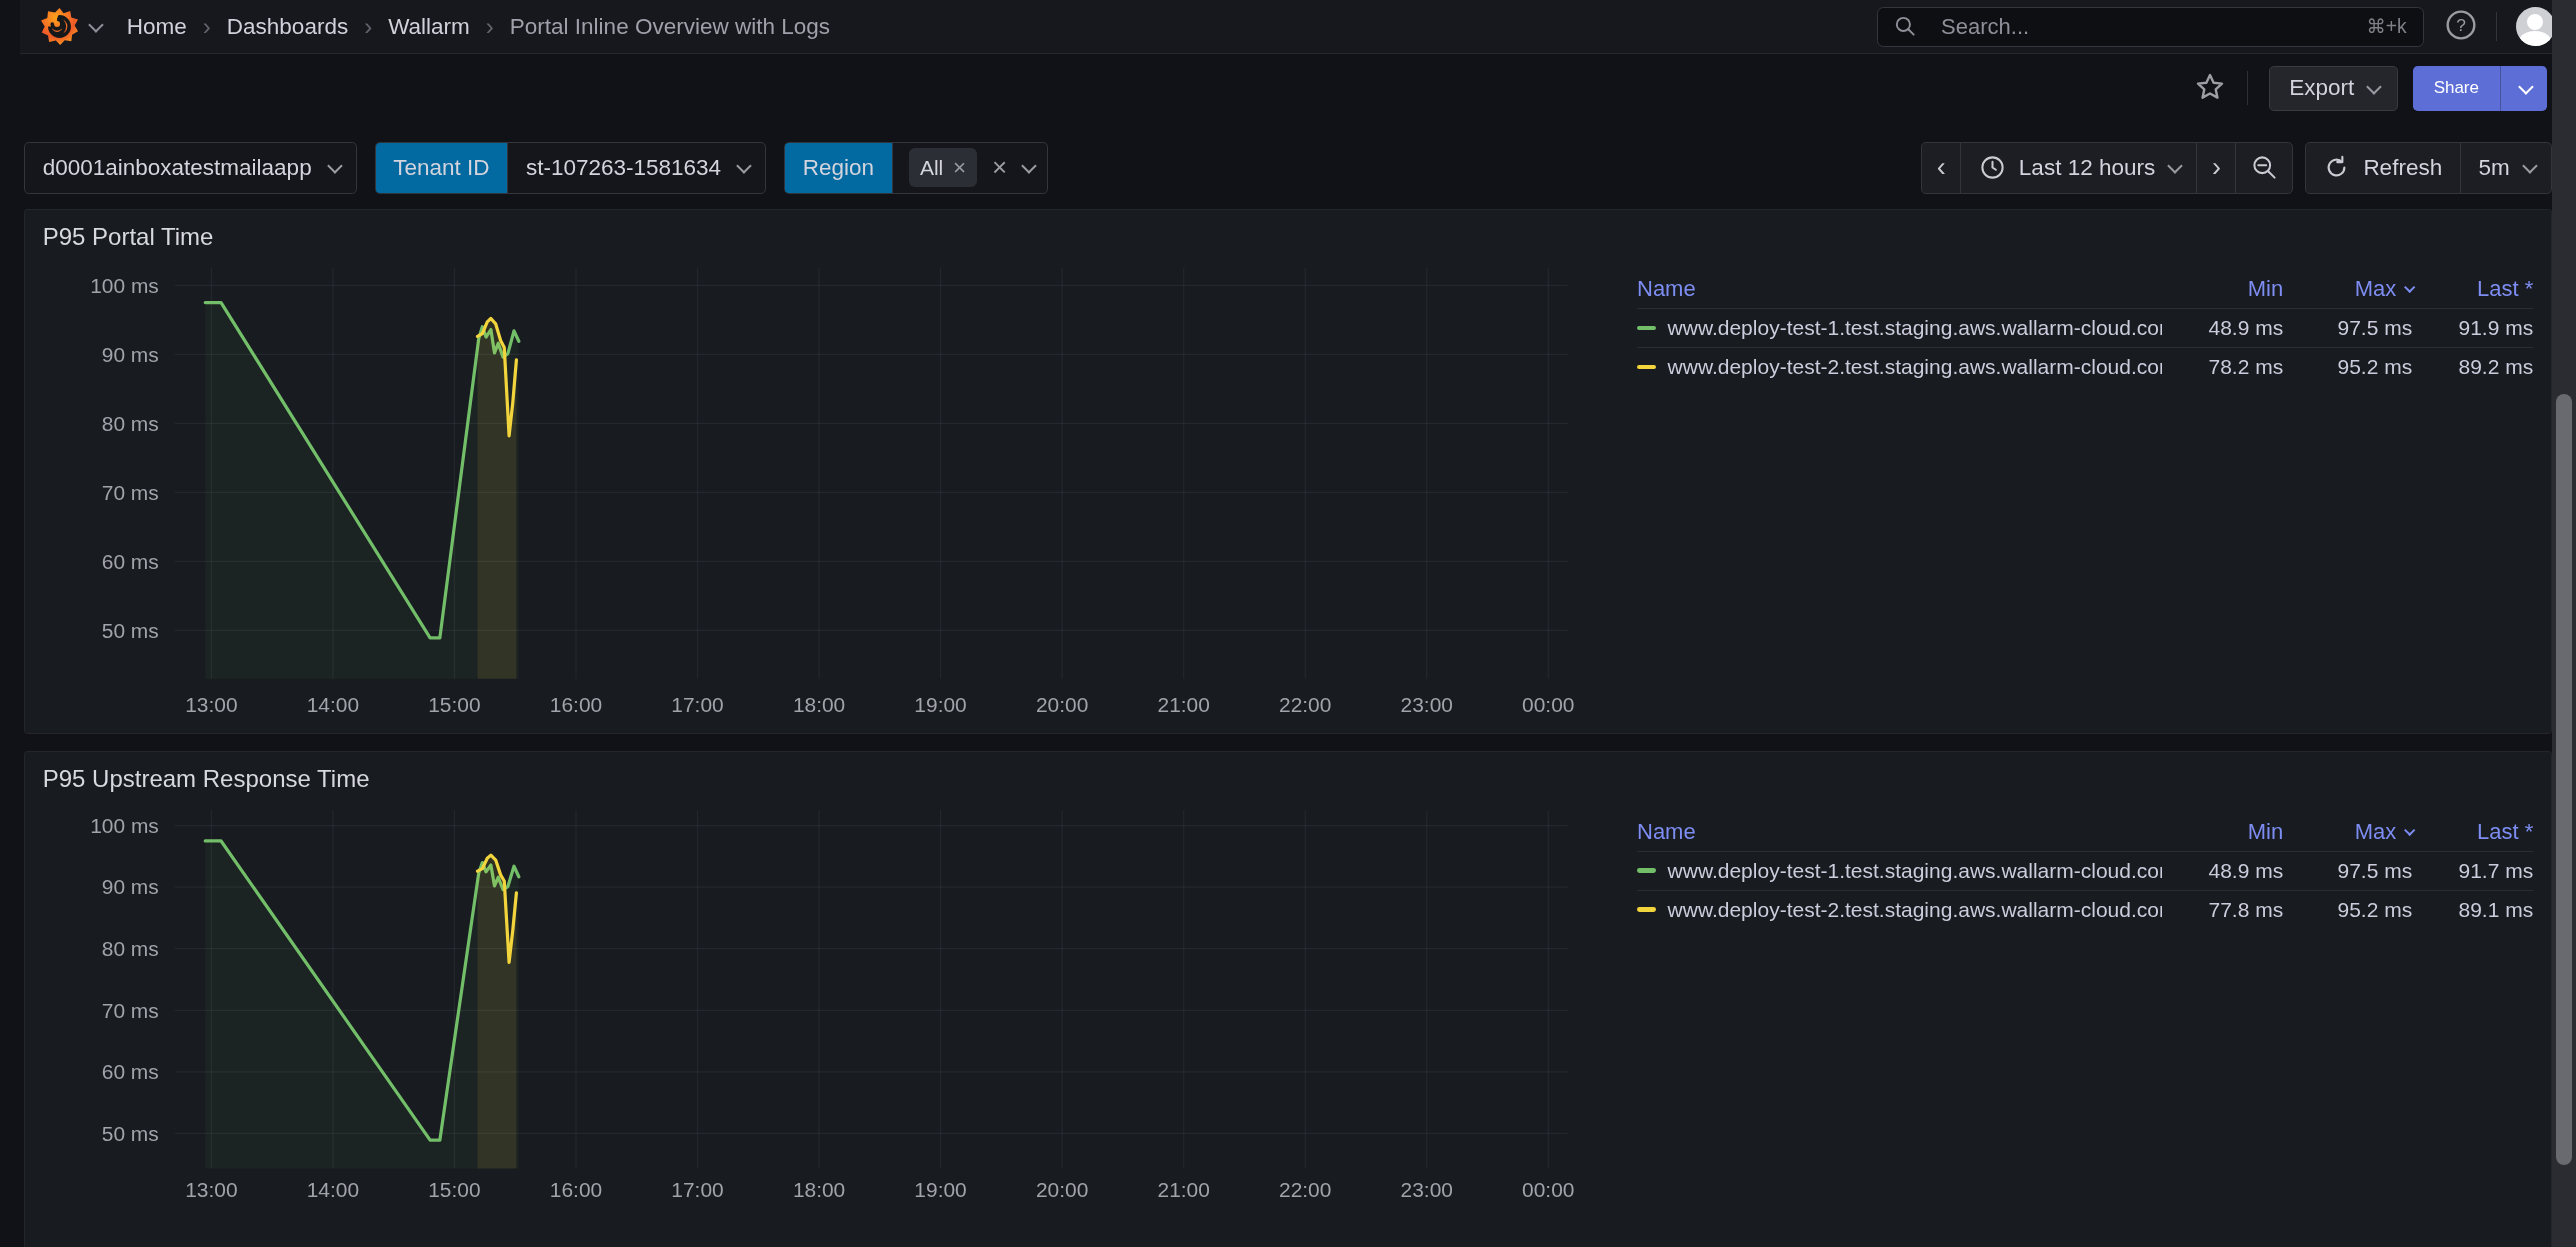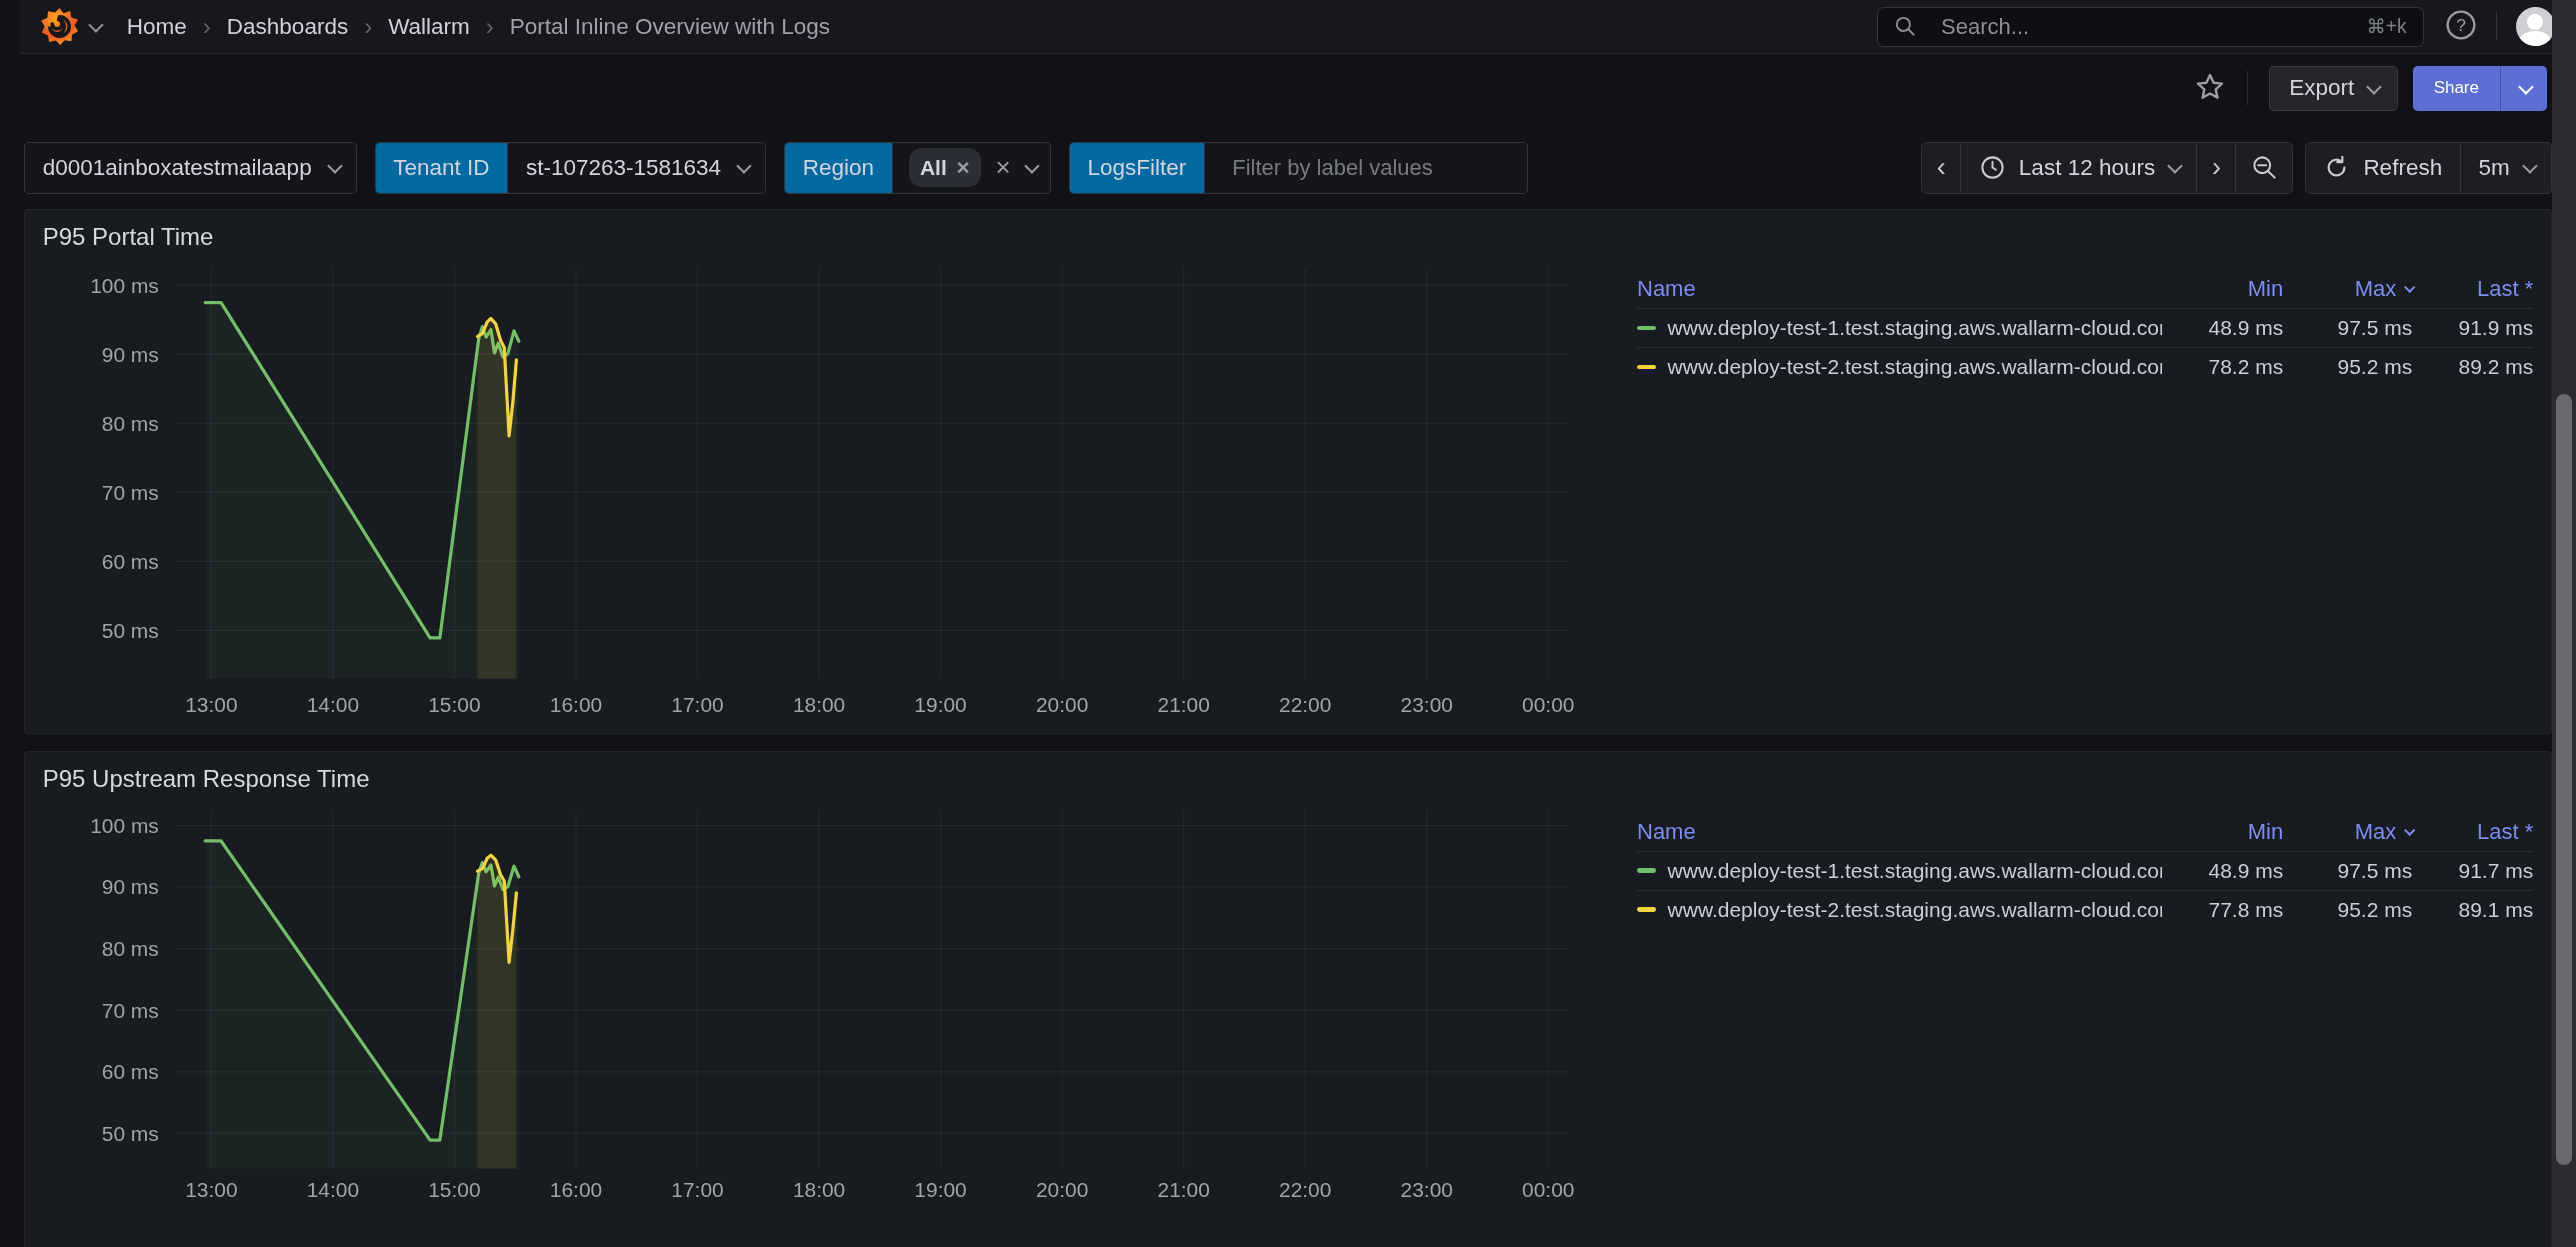--- a/index.html
+++ b/index.html
@@ -55,22 +55,22 @@
     background:#5d6fd6; border:none; border-left:1.6px solid #46549f; color:#fff;
     border-radius:0 4.8px 4.8px 0; cursor:pointer; }
   
   .varsbar{ display:flex; align-items:center; gap:17.7px; padding:19.3px 24px 0 24px; height:72px; }
   .var-group{ display:flex; align-items:stretch; height:52px; border:0.8px solid #33353c;
     border-radius:4.8px; overflow:hidden; background:#15161b; cursor:pointer; }
   .var-label{ display:flex; align-items:center; padding:0 17.7px; background:#0369a1;
     border-right:0.8px solid #33353c; color:#d3d4dd; white-space:nowrap; }
   .var-value{ display:flex; align-items:center; gap:16px; padding:0 17.7px; color:#d3d4dd; white-space:nowrap; }
   .var-value .chev, .region-tools .chev{ color:#9a9ba3; }
-  .chip{ display:flex; align-items:center; gap:9.7px; background:#2c2e35; border-radius:13px;
-    padding:6.4px 11.3px; font-size:21px; color:#d3d4dd;font-weight:bold; }
+  .chip{ display:flex; align-items:center; gap:9.7px; background:#2c2e35; border-radius:6px;
+    padding:6.4px 11.3px; font-size:21px; color:#d3d4dd; }
   .chip .x, .region-tools .x{ color:#9a9ba3; font-size:22.5px; }
   .region-tools{ display:flex; align-items:center; gap:14.5px; padding-left:16px; }
   .logs-input{ display:flex; align-items:center; gap:11.3px; padding:0 16px; width:322px; }
   .logs-input input{ flex:1; background:transparent; border:none; outline:none;
     color:#ccccdc; font-size:22px; font-family:inherit; }
   .logs-input input::placeholder{ color:#787a82; }
   .time-area{ margin-left:auto; display:flex; align-items:center; gap:11.3px; }
   .tgroup{ display:flex; align-items:stretch; height:52px; background:#1c1e24;
     border:0.8px solid #33353c; border-radius:4.8px; overflow:hidden; }
   .tseg{ display:flex; align-items:center; gap:13px; padding:0 17.7px; color:#d3d4dd;
@@ -180,29 +180,20 @@
   </div>
   <div class="var-group">
     <span class="var-label">Region</span>
     <span class="region-tools">
       <span class="chip">
         <span>All</span>
         <span class="x">×</span>
       </span>
       <span class="x" style="font-size:26px;">×</span>
       <span class="chev" style="margin-right:14.5px;"></span>
-    </span>
-  </div>
-  <div class="var-group">
-    <span class="var-label">LogsFilter</span>
-    <span class="logs-input">
-      <svg width="24" height="24" viewBox="0 0 24 24">
-          <path d="M4 4h16l-6.2 7v6l-3.6-2.6V11z" fill="none" stroke="#9a9ba3" stroke-width="1.8" stroke-linejoin="round"></path>
-        </svg>
-      <input type="text" placeholder="Filter by label values" style="">
     </span>
   </div>
 
   <div class="time-area">
     <div class="tgroup">
       <span class="tseg narrow">‹</span>
       <span class="tseg">
         <svg class="ticon" width="27" height="27" viewBox="0 0 24 24">
             <circle cx="12" cy="12" r="9" fill="none" stroke="#c9cad2" stroke-width="1.8"></circle>
             <path d="M12 7v5l3 2" fill="none" stroke="#c9cad2" stroke-width="1.8" stroke-linecap="round"></path>

